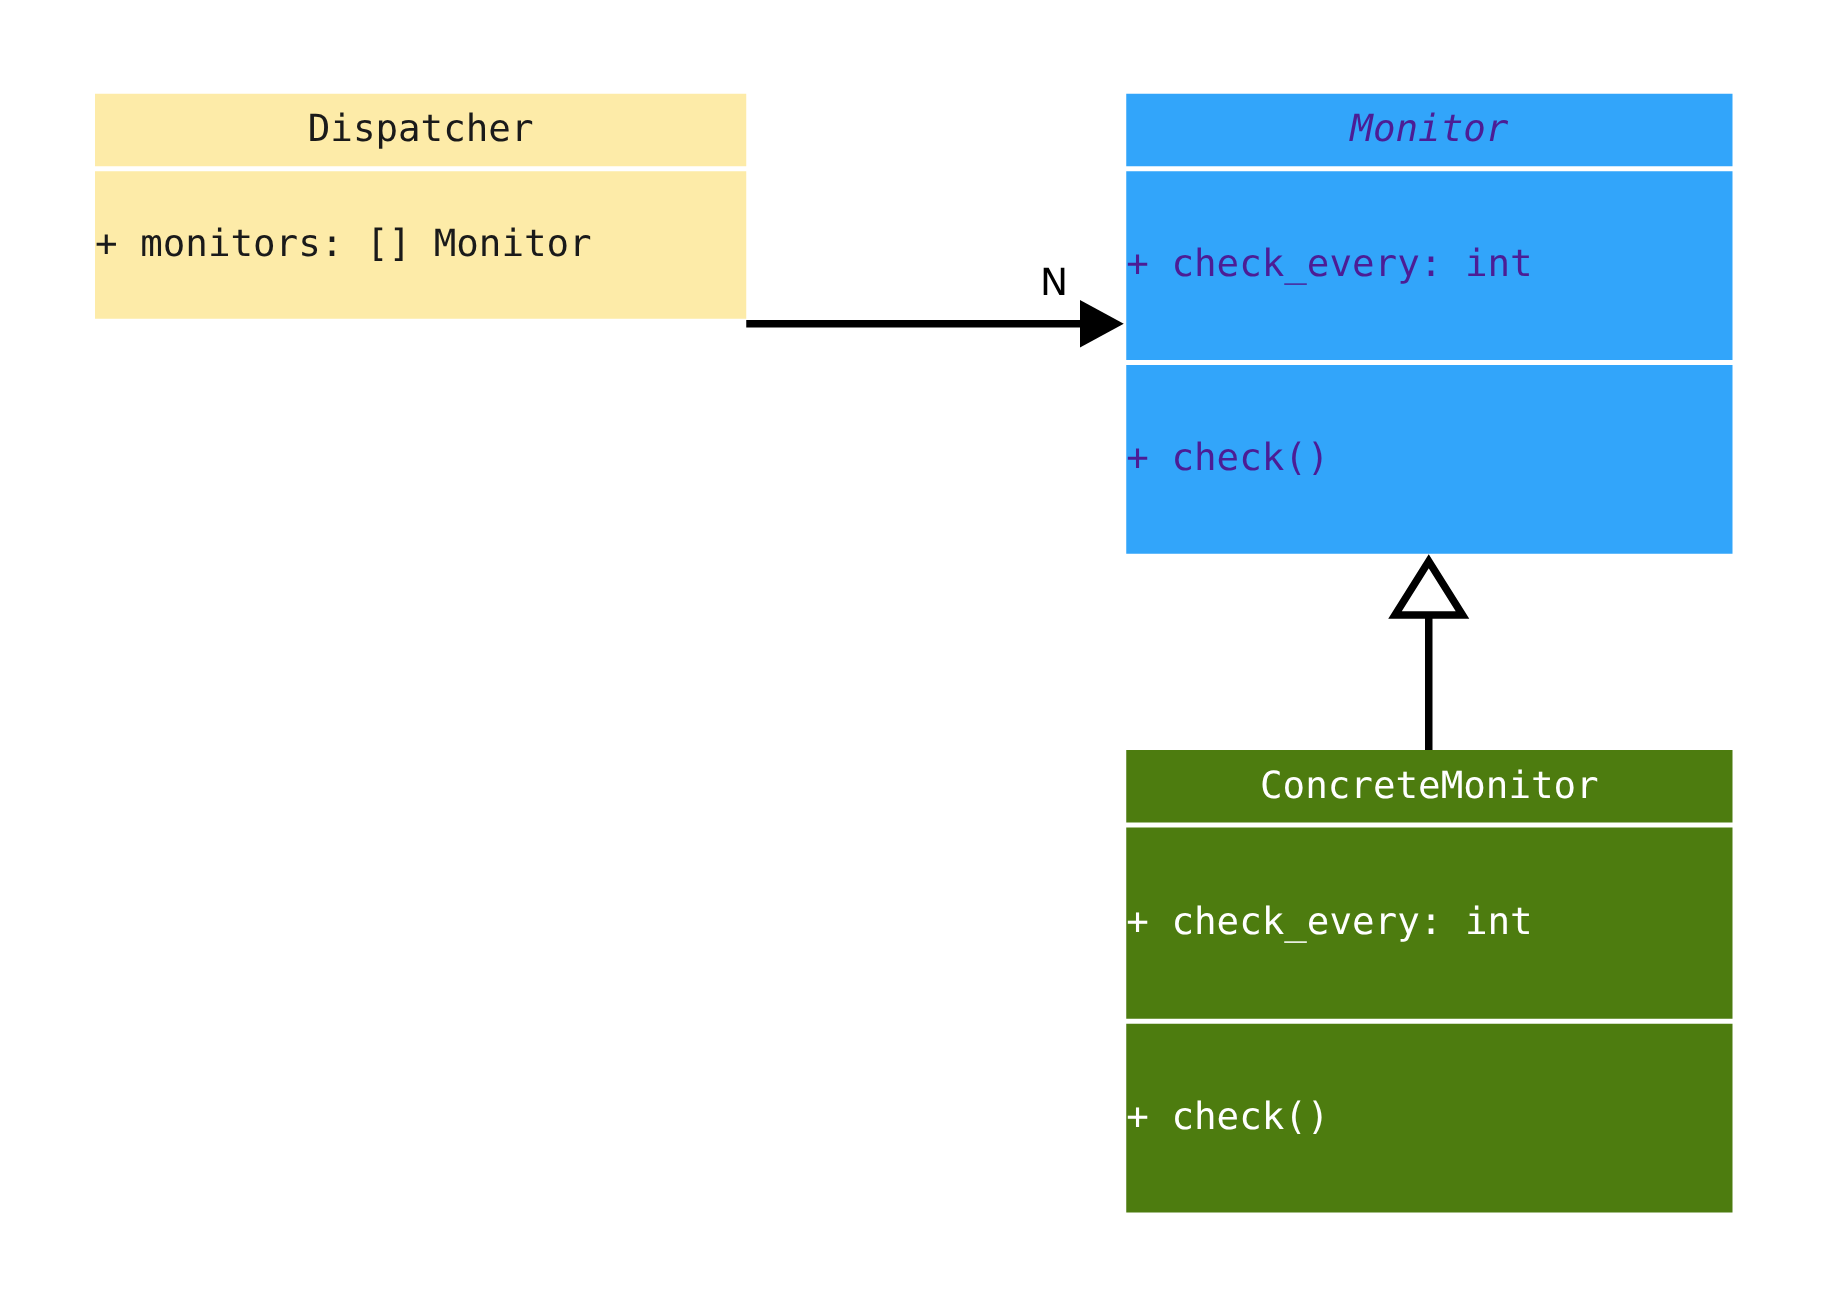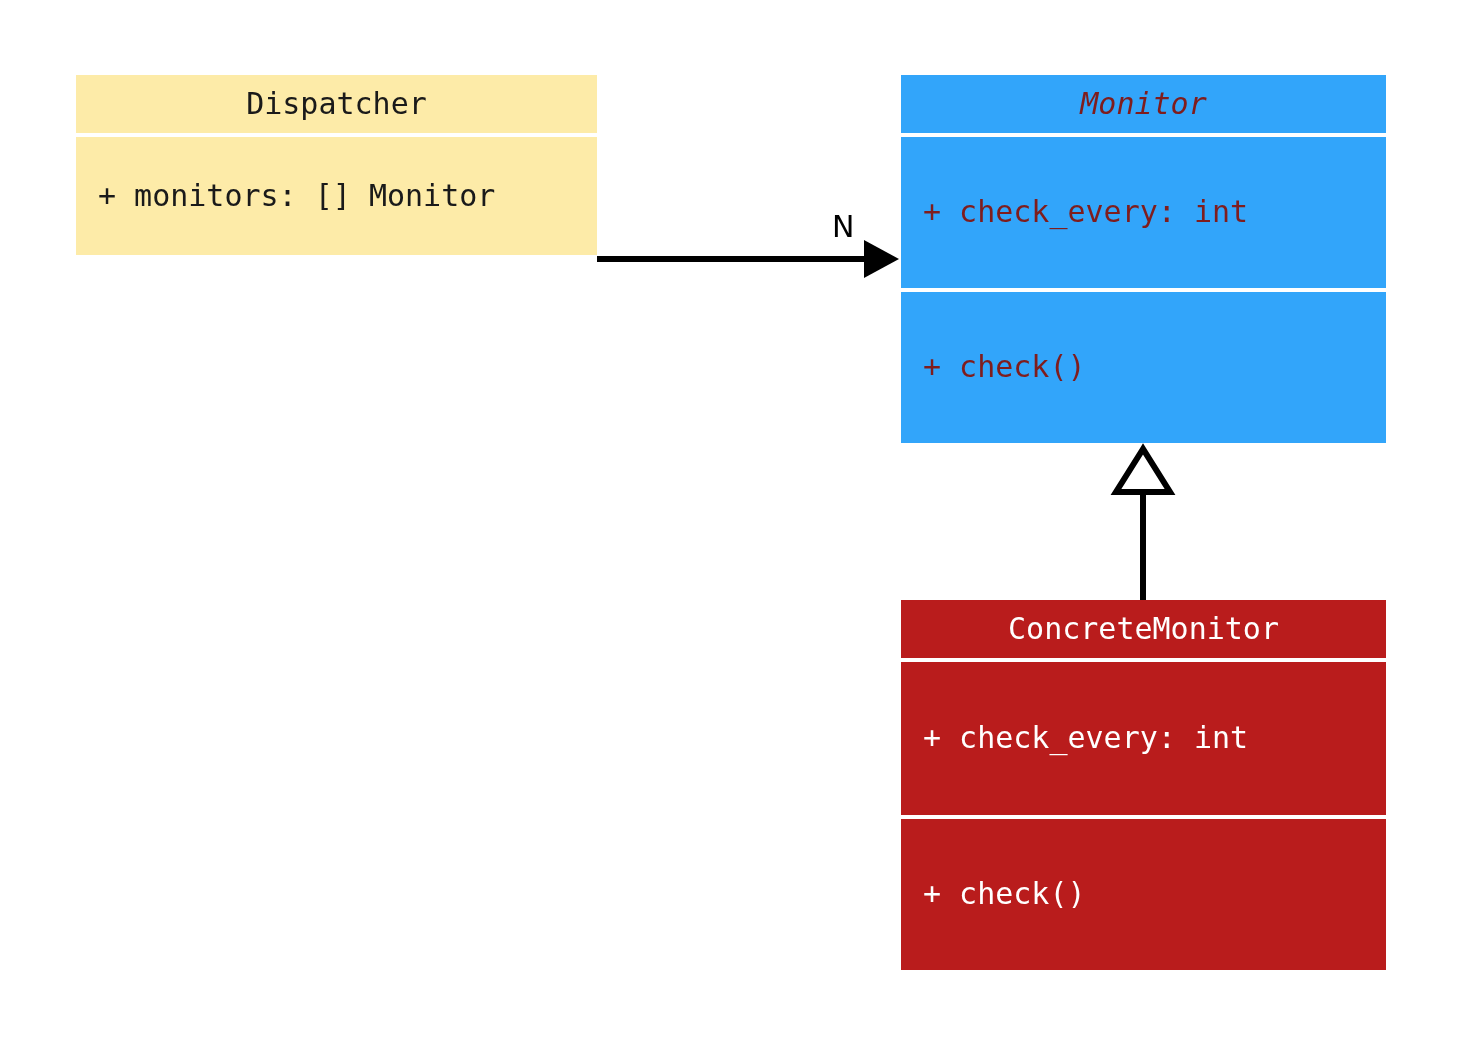--- a/index.html
+++ b/index.html
@@ -40,21 +40,20 @@
   }
 
   .uml-header {
     text-align: center;
     font-size: 30px;
     line-height: 1.0;
     letter-spacing: 0px;
   }
 
   .uml-body {
-    padding-left: 22px;
     font-size: 30px;
     line-height: 1.16;
     text-align: left;
     white-space: pre;
   }
 
   .uml-sep {
     height: 4px;
     background: #ffffff;
     flex: 0 0 4px;
@@ -72,36 +71,36 @@
   #class-dispatcher .uml-header { height: 58px; display: flex; align-items: center; justify-content: center; }
   #dispatcher-attrs { height: 118px; }
   #dispatcher-methods { height: 184px; }
 
   
   #class-monitor {
     left: 901px;
     top: 75px;
     width: 485px;
     height: 368px;
-    color: #7f1d1d;
+    color: #4c1d95;
   }
   #class-monitor .uml-compartment { background: #32a5fa; }
   #class-monitor .uml-header { height: 58px; display: flex; align-items: center; justify-content: center; font-style: italic; }
   #monitor-attrs { height: 151px; }
   #monitor-methods { height: 151px; }
 
   
   #class-concretemonitor {
     left: 901px;
     top: 600px;
     width: 485px;
     height: 370px;
     color: #ffffff;
   }
-  #class-concretemonitor .uml-compartment { background: #b91c1c; }
+  #class-concretemonitor .uml-compartment { background: #4d7c0f; }
   #class-concretemonitor .uml-header { height: 58px; display: flex; align-items: center; justify-content: center; }
   #concrete-attrs { height: 153px; }
   #concrete-methods { height: 151px; }
 
   
   #connectors {
     position: absolute;
     left: 0;
     top: 0;
     width: 1463px;

